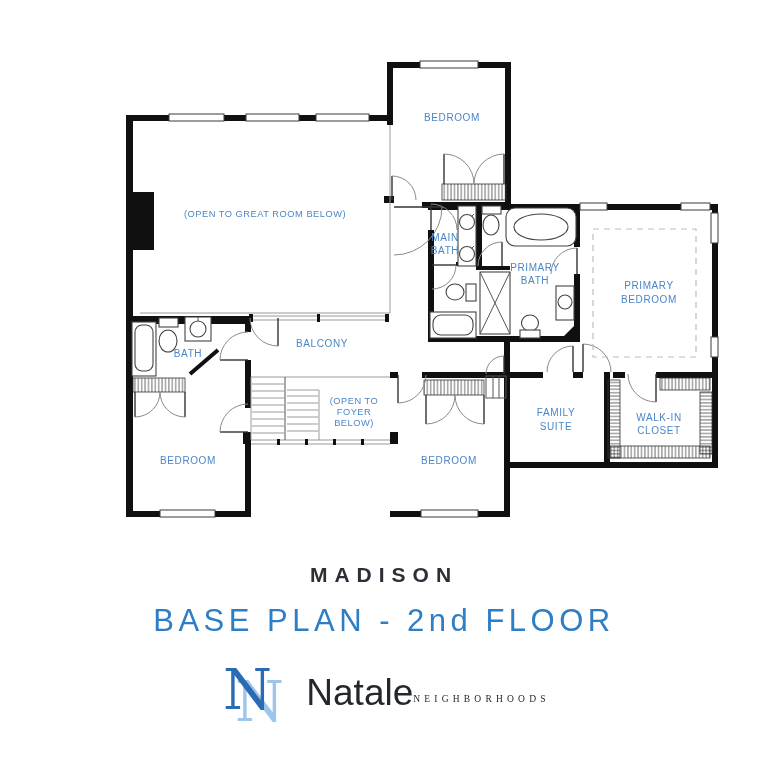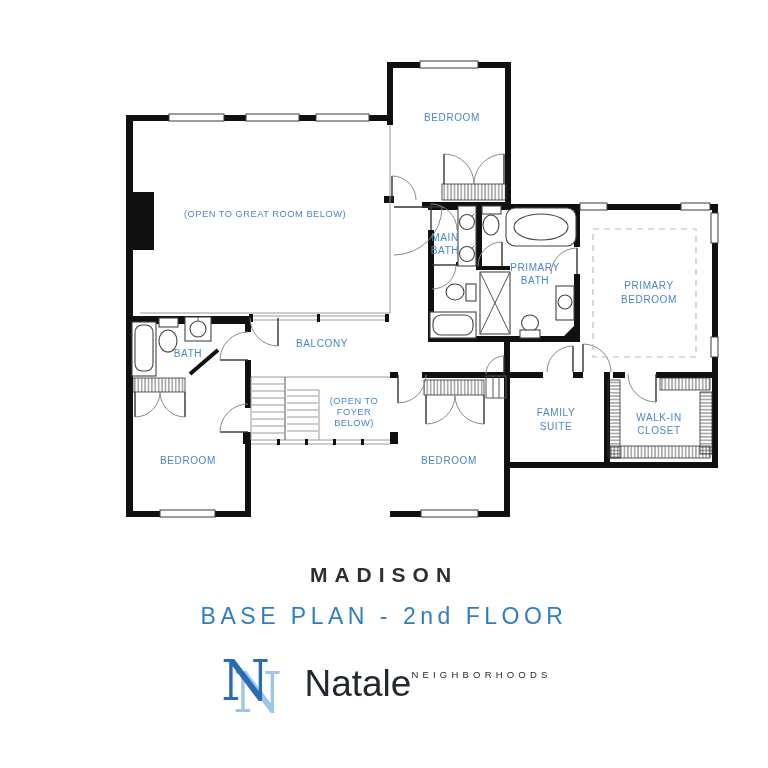--- a/index.html
+++ b/index.html
@@ -1,25 +1,25 @@
 <!DOCTYPE html>
 <html><head>
 <meta charset="utf-8">
 <style>
   html,body{margin:0;padding:0;background:#ffffff;}
   body{font-family:"Liberation Sans", sans-serif;}
   .page{position:relative;width:768px;height:768px;background:#ffffff;overflow:hidden;}
   .plan-wrap{position:absolute;left:0;top:0;width:768px;height:545px;padding-left:38px;}
   .titleblock{position:absolute;left:0;top:545px;width:768px;text-align:center;}
   .plan-name{margin-top:18px;font-size:21px;font-weight:bold;letter-spacing:7px;color:#2b3038;}
-  .plan-subtitle{margin-top:16px;font-size:23px;letter-spacing:4.5px;color:#2e7ec5;}
+  .plan-subtitle{margin-top:16px;font-size:31px;letter-spacing:4.5px;color:#2e7ec5;}
   .brand-row{margin-top:14px;display:flex;justify-content:center;align-items:center;gap:8px;}
   .brand-text{display:flex;flex-direction:row;align-items:flex-start;}
   .brand-name{font-size:37px;color:#23272e;font-weight:500;line-height:1;}
-  .brand-tagline{font-size:9.5px;letter-spacing:4.2px;color:#23272e;margin-top:4px;}
+  .brand-tagline{font-size:9.5px;letter-spacing:4.2px;color:#23272e;margin-top:20px;font-family:Liberation Serif, serif;}
   svg text.rl{font-family:"Liberation Sans",sans-serif;fill:#4a86c6;font-size:10px;letter-spacing:0.6px;text-anchor:middle;}
   svg text.rl-sm{font-family:"Liberation Sans",sans-serif;fill:#4a86c6;font-size:9.3px;letter-spacing:0.5px;text-anchor:middle;}
   .wall{fill:#101010;}
   .thin{stroke:#555;stroke-width:1;fill:none;}
   .lite{stroke:#9a9a9a;stroke-width:1;fill:none;}
   .fix{stroke:#444;stroke-width:1.1;fill:#ffffff;}
   .arc{stroke:#8a8a8a;stroke-width:1;fill:none;}
   .leaf{stroke:#333;stroke-width:1.4;fill:none;}
   .win{fill:#ffffff;stroke:#3a3a3a;stroke-width:1;}
 </style>

